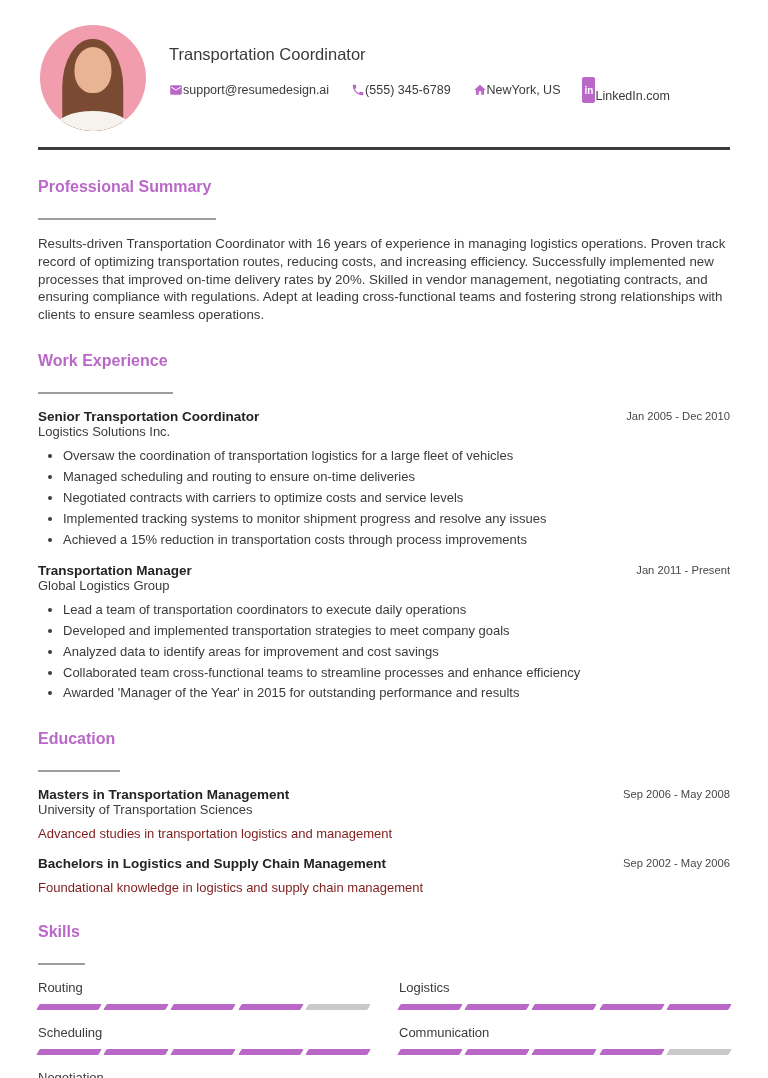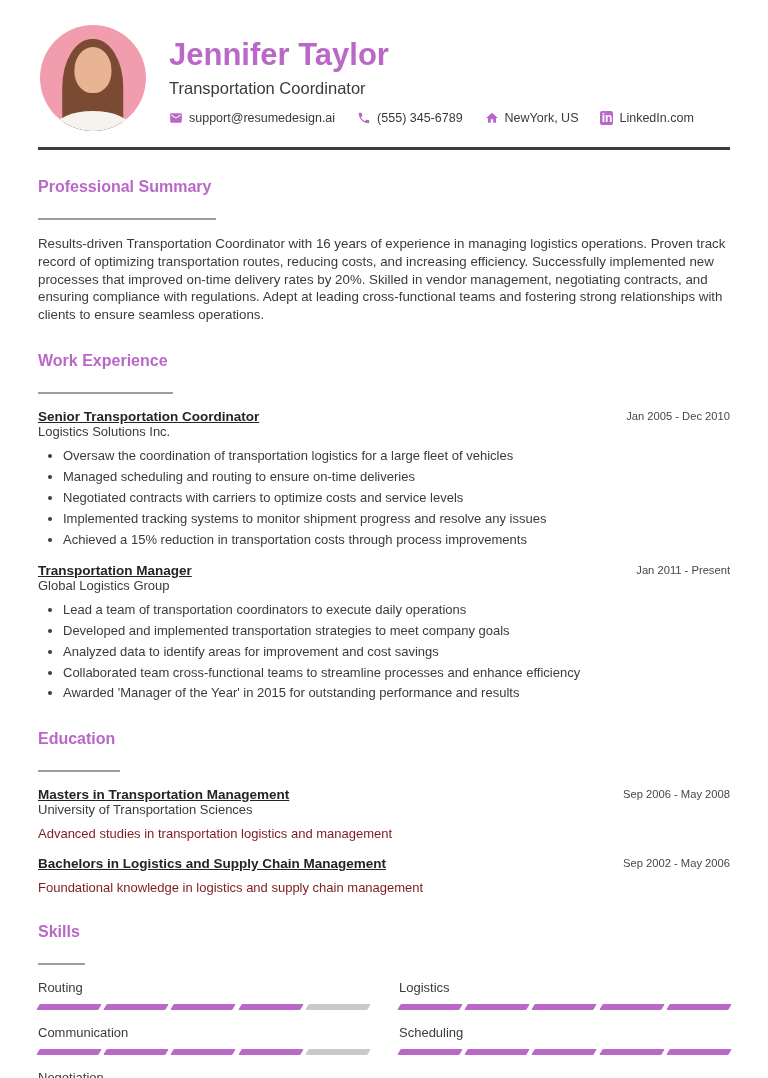--- a/index.html
+++ b/index.html
@@ -35,43 +35,43 @@
     bottom: -13%; width: 72%; height: 32%;
     background: #f6f3ef; border-radius: 50% 50% 0 0;
   }
   .header-text { margin-left: 23px; padding-top: 13px; }
   .name { font-size: 31px; font-weight: bold; color: var(--accent); line-height: 1.1; }
   .job-title { font-size: 16.5px; color: #3a3a3a; margin-top: 7px; }
   .contact-row {
     display: flex; align-items: center; gap: 22px;
     margin-top: 13px; font-size: 12.5px; color: #3a3a3a; white-space: nowrap;
   }
-  .contact-item { display: flex; align-items: flex-end; gap: 6px; }
+  .contact-item { display: flex; align-items: flex-end; gap: 0; }
   .cicon { width: 14px; height: 14px; display: inline-block; flex-shrink: 0; }
   .cicon svg { width: 14px; height: 14px; display: block; fill: var(--accent); }
   .li-badge {
-    width: 13px; height: 14px; background: var(--accent); border-radius: 2px;
-    color: #fff; font-size: 12px; font-weight: bold;
+    width: 13px; height: 26px; background: var(--accent); border-radius: 2px;
+    color: #fff; font-size: 10px; font-weight: bold;
     display: inline-flex; align-items: center; justify-content: center;
   }
   .divider { height: 3px; background: var(--divider, #3d3d3d); margin-top: 16px; }
 
   
   .section { margin-top: 28px; }
   .section-heading {
     display: inline-block;
     color: var(--accent); font-size: 16px; font-weight: bold;
     border-bottom: 2px solid var(--underline, #9e9e9e);
     padding-bottom: 22px; padding-right: 5px;
   }
   .summary-text { margin-top: 15px; font-size: 13.3px; line-height: 1.34; color: #3b3b3b; }
 
   .entry { margin-top: 15px; }
   .entry-head { display: flex; justify-content: space-between; align-items: flex-start; }
-  .entry-title { font-size: 13.5px; font-weight: bold; color: #242424; text-decoration: underline; }
+  .entry-title { font-size: 13.5px; font-weight: bold; color: #242424; }
   .entry-date { font-size: 11.2px; color: #474747; padding-top: 1px; margin-left: 35px; }
   .entry-sub { font-size: 13px; color: #3b3b3b; }
   .entry-desc { font-size: 13px; color: #7f1d1d; margin-top: 9px; }
   .bullets { margin-top: 9px; padding-left: 25px; }
   .bullets li { font-size: 13px; color: #3b3b3b; margin-bottom: 4.5px; line-height: 1.26; }
 
   
   .skills-grid { display: grid; grid-template-columns: 1fr 1fr; column-gap: 30px; }
   .skill { margin-top: 15px; }
   .skill-label { font-size: 13px; color: #3b3b3b; }
@@ -85,21 +85,20 @@
 
 <div class="page">
 
   <div class="header">
     <div class="avatar">
       <div class="hair"></div>
       <div class="face"></div>
       <div class="shirt"></div>
     </div>
     <div class="header-text">
-      <div class="name">Jennifer Taylor</div>
       <div class="job-title">Transportation Coordinator</div>
       <div class="contact-row">
         <div class="contact-item">
           <span class="cicon">
             <svg viewBox="0 0 24 24">
                 <path d="M20 4H4c-1.1 0-2 .9-2 2v12c0 1.1.9 2 2 2h16c1.1 0 2-.9 2-2V6c0-1.1-.9-2-2-2zm0 4l-8 5-8-5V6l8 5 8-5v2z"></path>
               </svg>
           </span>
           <span>support@resumedesign.ai</span>
         </div>
@@ -206,40 +205,40 @@
         <div class="skill-label">Logistics</div>
         <div class="skill-bar">
             <span class="seg on"></span>
             <span class="seg on"></span>
             <span class="seg on"></span>
             <span class="seg on"></span>
             <span class="seg on"></span>
           </div>
       </div>
       <div class="skill">
+        <div class="skill-label">Scheduling</div>
+        <div class="skill-bar">
+            <span class="seg on"></span>
+            <span class="seg on"></span>
+            <span class="seg on"></span>
+            <span class="seg on"></span>
+            <span class="seg on"></span>
+          </div>
+      </div>
+      <div class="skill">
         <div class="skill-label">Communication</div>
         <div class="skill-bar">
             <span class="seg on"></span>
             <span class="seg on"></span>
             <span class="seg on"></span>
             <span class="seg on"></span>
             <span class="seg off"></span>
           </div>
       </div>
       <div class="skill">
-        <div class="skill-label">Scheduling</div>
-        <div class="skill-bar">
-            <span class="seg on"></span>
-            <span class="seg on"></span>
-            <span class="seg on"></span>
-            <span class="seg on"></span>
-            <span class="seg on"></span>
-          </div>
-      </div>
-      <div class="skill">
         <div class="skill-label">Negotiation</div>
         <div class="skill-bar">
             <span class="seg on"></span>
             <span class="seg on"></span>
             <span class="seg on"></span>
             <span class="seg on"></span>
             <span class="seg on"></span>
           </div>
       </div>
 

